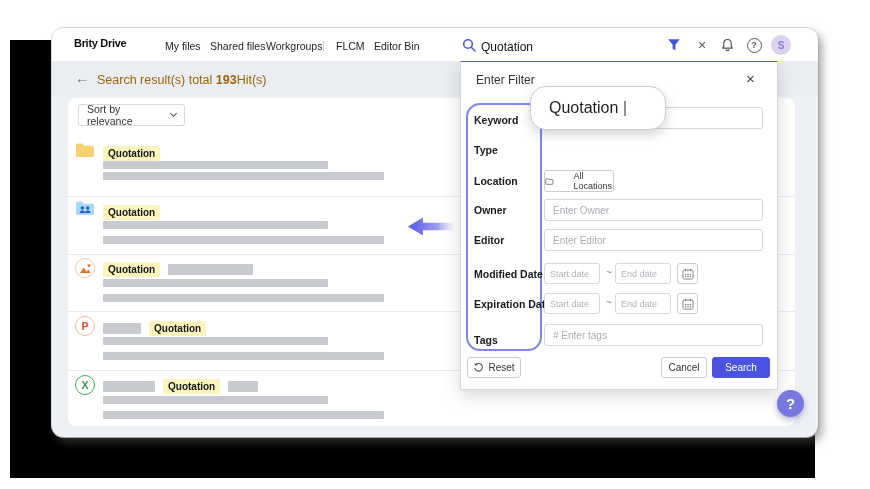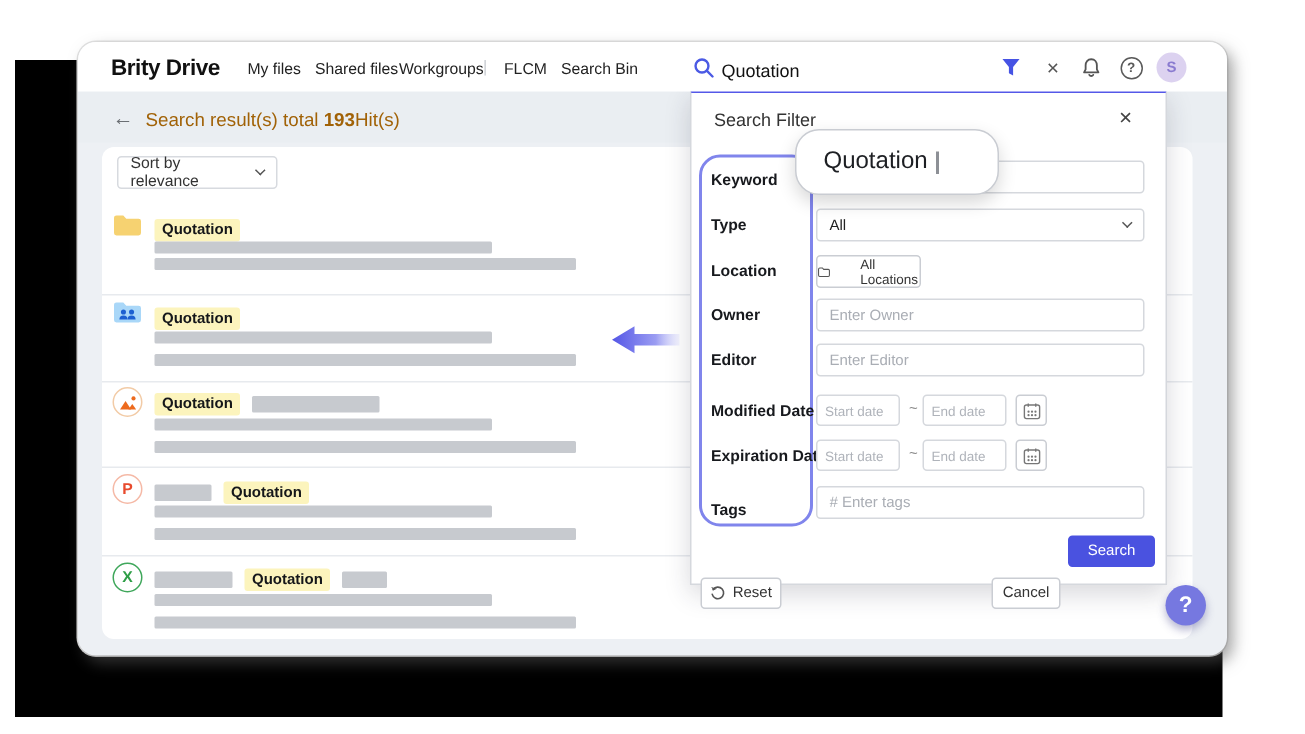--- a/index.html
+++ b/index.html
@@ -5,21 +5,21 @@
   * { margin:0; padding:0; box-sizing:border-box; }
   html,body { width:870px; height:489px; background:#ffffff; font-family:"Liberation Sans","DejaVu Sans",sans-serif; overflow:hidden; }
   .stage { position:relative; width:870px; height:489px; }
 
   .black-backdrop { position:absolute; left:10px; top:40px; width:805px; height:438px; background:#000; }
 
   .window { position:absolute; left:52px; top:28px; width:766px; height:409px; background:#EDF0F4; border-radius:12px; overflow:hidden; box-shadow:4px 5px 10px rgba(90,90,90,.55), 0 0 0 1px #e3e3e3; }
 
   
   .hdr { position:absolute; left:0; top:0; width:100%; height:33px; background:#fff; z-index:30; }
-  .logo { position:absolute; left:22px; top:9px; font-size:15px; font-weight:700; color:#111; letter-spacing:-.3px; }
+  .logo { position:absolute; left:22px; top:9px; font-size:11px; font-weight:700; color:#111; letter-spacing:-.3px; }
   .nav-item { position:absolute; top:12px; font-size:10.5px; color:#222; cursor:pointer; }
   .nav-sep { position:absolute; top:11px; font-size:11px; color:#C9CDD2; }
   .search-icon { position:absolute; left:410px; top:10px; }
   .search-text { position:absolute; left:429px; top:12px; font-size:12px; color:#111; }
   .hicon { position:absolute; top:9px; width:16px; height:16px; display:flex; align-items:center; justify-content:center; }
   .help-hicon { width:15px; height:15px; border:1.3px solid #5a5a5a; border-radius:50%; color:#5a5a5a; font-size:9px; font-weight:700; display:flex; align-items:center; justify-content:center; }
   .avatar { position:absolute; left:719px; top:7px; width:20px; height:20px; border-radius:50%; background:#DCD2F0; color:#8A7BD0; font-size:10px; font-weight:700; display:flex; align-items:center; justify-content:center; }
   .xglyph { font-size:14px; color:#555; line-height:1; }
 
   
@@ -53,21 +53,21 @@
   .ctrl { position:absolute; left:83px; width:219px; height:22px; border:1px solid #D5D8DD; border-radius:3px; background:#fff; font-size:10px; color:#222; padding:0 8px; font-family:"Liberation Sans","DejaVu Sans",sans-serif; }
   .ctrl::placeholder { color:#A9ADB4; }
   .select-like { display:flex; align-items:center; cursor:pointer; }
   .select-like span { flex:1; font-size:10px; color:#222; }
   .loc-btn { position:absolute; left:83px; width:70px; height:22px; border:1px solid #CACDD3; border-radius:3px; background:#fff; display:flex; align-items:center; justify-content:center; gap:20px; font-size:9px; color:#333; cursor:pointer; }
   .date-input { position:absolute; width:56px; height:21px; border:1px solid #D5D8DD; border-radius:3px; font-size:9px; padding:0 5px; color:#222; font-family:"Liberation Sans","DejaVu Sans",sans-serif; }
   .date-input::placeholder { color:#AFB3BA; }
   .tilde { position:absolute; font-size:10px; color:#888; }
   .cal-btn { position:absolute; width:21px; height:21px; border:1px solid #CACDD3; border-radius:3px; background:#fff; display:flex; align-items:center; justify-content:center; cursor:pointer; }
   .btn { position:absolute; height:21px; border-radius:3px; font-size:10px; display:flex; align-items:center; justify-content:center; cursor:pointer; }
-  .btn-ghost { background:#fff; border:1px solid #CACDD3; color:#333;margin-top:28px; }
+  .btn-ghost { background:#fff; border:1px solid #CACDD3; color:#333; }
   .btn-primary { background:#4A52E0; border:1px solid #4A52E0; color:#fff; }
 
   
   .callout { position:absolute; left:478px; top:58px; width:136px; height:44px; background:#fff; border:1.5px solid #C9CCD2; border-radius:16px; box-shadow:0 5px 12px rgba(0,0,0,.16); z-index:50; display:flex; align-items:center; padding-left:18px; gap:6px; }
   .callout span { font-size:16px; color:#1d1f23; }
   .caret { width:2px; height:15px; background:#8d9096; }
 
   
   .sb-up { position:absolute; left:730px; top:110px; width:6px; height:6px; border-left:1.4px solid #B8BCC2; border-top:1.4px solid #B8BCC2; transform:rotate(45deg); }
   .sb-thumb { position:absolute; left:729px; top:122px; width:9px; height:24px; background:#D3D6DB; border-radius:4px; cursor:grab; }
@@ -161,21 +161,21 @@
       <span class="sub-title"><span>Search result(s) total </span><b>193</b><span>Hit(s)</span></span>
     </div>
 
     <div class="hdr">
       <div class="logo">Brity Drive</div>
       <div class="nav-item" style="left:113px">My files</div>
       <div class="nav-item" style="left:158px">Shared files</div>
       <div class="nav-item" style="left:214px">Workgroups</div>
       <div class="nav-sep" style="left:270px">|</div>
       <div class="nav-item" style="left:284px">FLCM</div>
-      <div class="nav-item" style="left:322px">Search Bin</div>
+      <div class="nav-item" style="left:322px">Editor Bin</div>
 
       <span class="search-icon">
         <svg width="14" height="14" viewBox="0 0 14 14">
             <circle cx="6" cy="6" r="4.3" fill="none" stroke="#4B5AE4" stroke-width="1.6"></circle>
             <line x1="9.3" y1="9.3" x2="13" y2="13" stroke="#4B5AE4" stroke-width="1.6" stroke-linecap="round"></line>
           </svg>
       </span>
       <span class="search-text">Quotation</span>
 
       <span class="hicon" style="left:614px">
@@ -206,38 +206,34 @@
             </linearGradient>
           </defs>
         <path d="M0 10.5 L15 1.5 L15 6.7 L45 6.7 L45 14.3 L15 14.3 L15 19.5 Z" fill="url(#ag)"></path>
       </svg>
     </div>
 
     <i class="sb-up"></i>
     <div class="sb-thumb"></div>
 
     <div class="panel">
-      <div class="panel-title">Search Filter</div>
+      <div class="panel-title">Enter Filter</div>
       <div class="panel-close">×</div>
       <div class="label-outline"></div>
 
       <div class="flabel" style="top:52px">Keyword</div>
       <div class="flabel" style="top:82px">Type</div>
       <div class="flabel" style="top:113px">Location</div>
       <div class="flabel" style="top:142px">Owner</div>
       <div class="flabel" style="top:172px">Editor</div>
       <div class="flabel" style="top:206px">Modified Date</div>
       <div class="flabel" style="top:236px">Expiration Date</div>
       <div class="flabel" style="top:272px">Tags</div>
 
       <input class="ctrl" style="top: 45px;" value="Quotation">
-      <div class="ctrl select-like" style="top:77px">
-        <span>All</span>
-          <i class="chev"></i>
-      </div>
       <div class="loc-btn" style="top:108px">
         <svg width="11" height="9" viewBox="0 0 12 10">
             <path d="M1 2.2 Q1 1 2.2 1 L4.6 1 L5.8 2.3 L10.2 2.3 Q11.2 2.3 11.2 3.3 L11.2 7.9 Q11.2 9 10.1 9 L2.1 9 Q1 9 1 7.9 Z" fill="none" stroke="#555" stroke-width="1"></path>
           </svg>
         <span>All Locations</span>
       </div>
       <input class="ctrl" style="top: 137px;" placeholder="Enter Owner">
       <input class="ctrl" style="top: 167px;" placeholder="Enter Editor">
 
       <input class="date-input" style="left: 83px; top: 201px;" placeholder="Start date">

